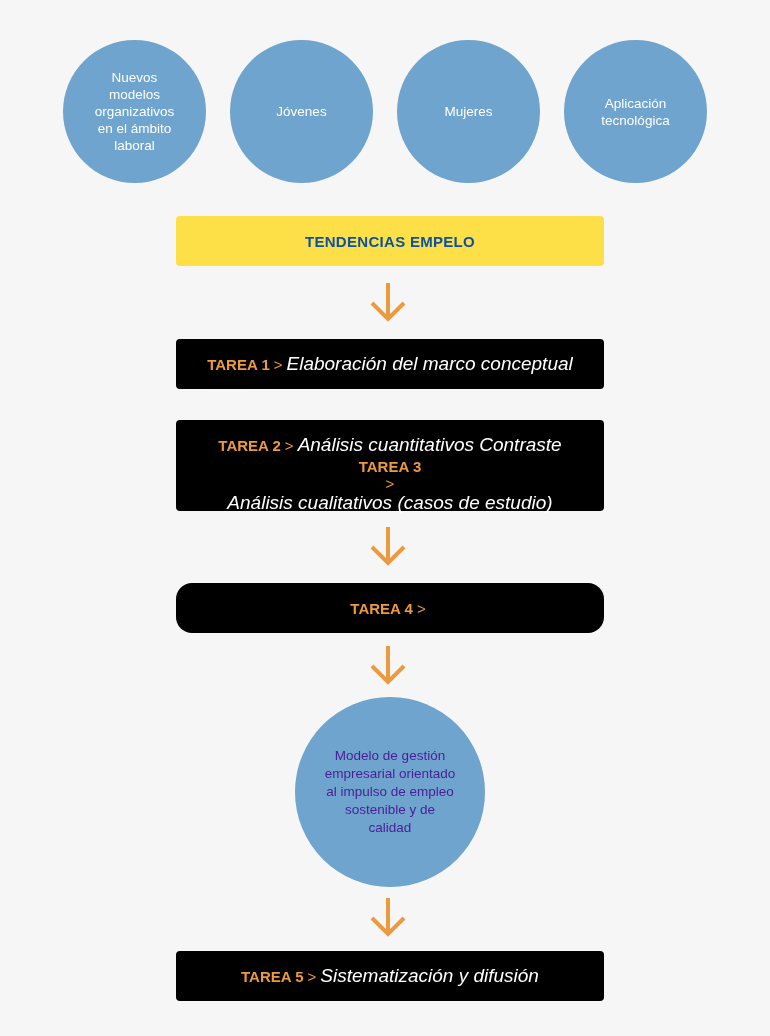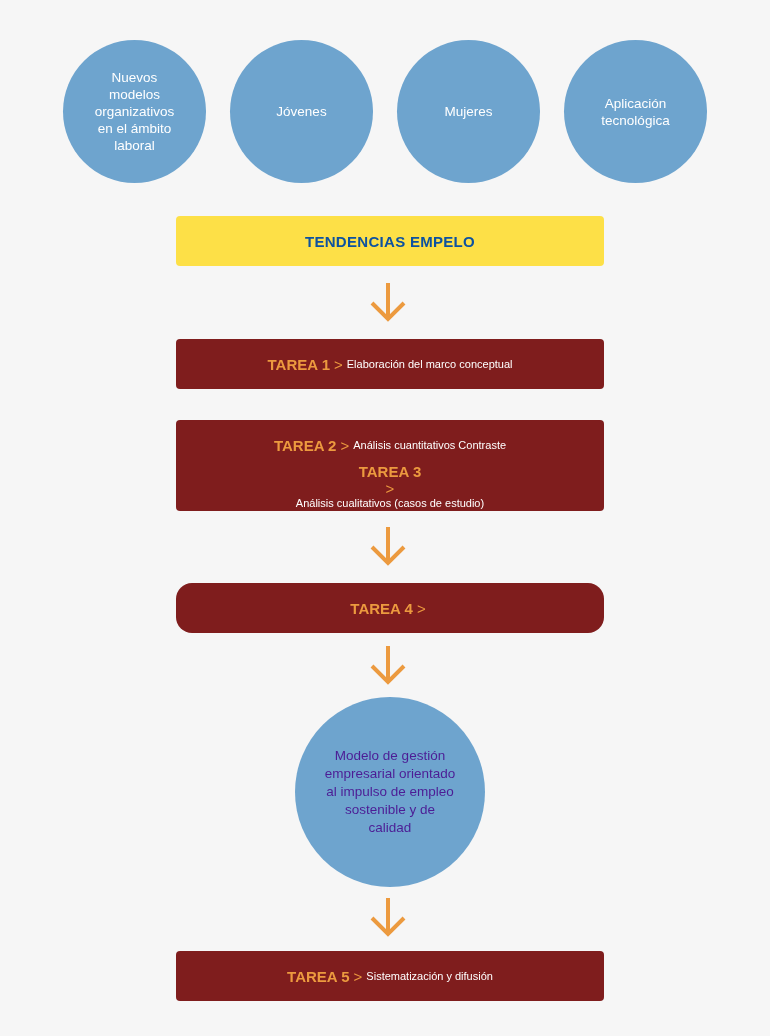--- a/index.html
+++ b/index.html
@@ -82,42 +82,43 @@
   .arrow-2 { top: 526px; }
   .arrow-3 { top: 645px; }
   .arrow-4 { top: 897px; }
 
   
   .task-bar {
     position: absolute;
     left: 176px;
     width: 428px;
     height: 50px;
-    background: #7f1d1d;
+    background: #000000;
     border-radius: 4px;
     display: flex;
     align-items: center;
     justify-content: center;
     box-sizing: border-box;
     padding: 0 7px;
   }
   .task-bar .task-tag {
     color: #ec9a3f;
     font-size: 15px;
     font-weight: bold;
     white-space: pre;
   }
   .task-bar .task-sep {
     color: #ec9a3f;
     font-size: 15px;
     padding: 0 4px;
   }
   .task-bar .task-text {
     color: #ffffff;
-    font-size: 11px;
+    font-size: 19px;
+    font-style: italic;
   }
   .bar-1 { top: 339px; }
   .bar-2 { top: 400px; margin-top: 20px; }
   .bar-3 { top: 461px; flex-direction: column; }
   .bar-4 { top: 583px; border-radius: 16px; }
   .bar-5 { top: 951px; }
 
   
   .outcome-circle {
     position: absolute;

